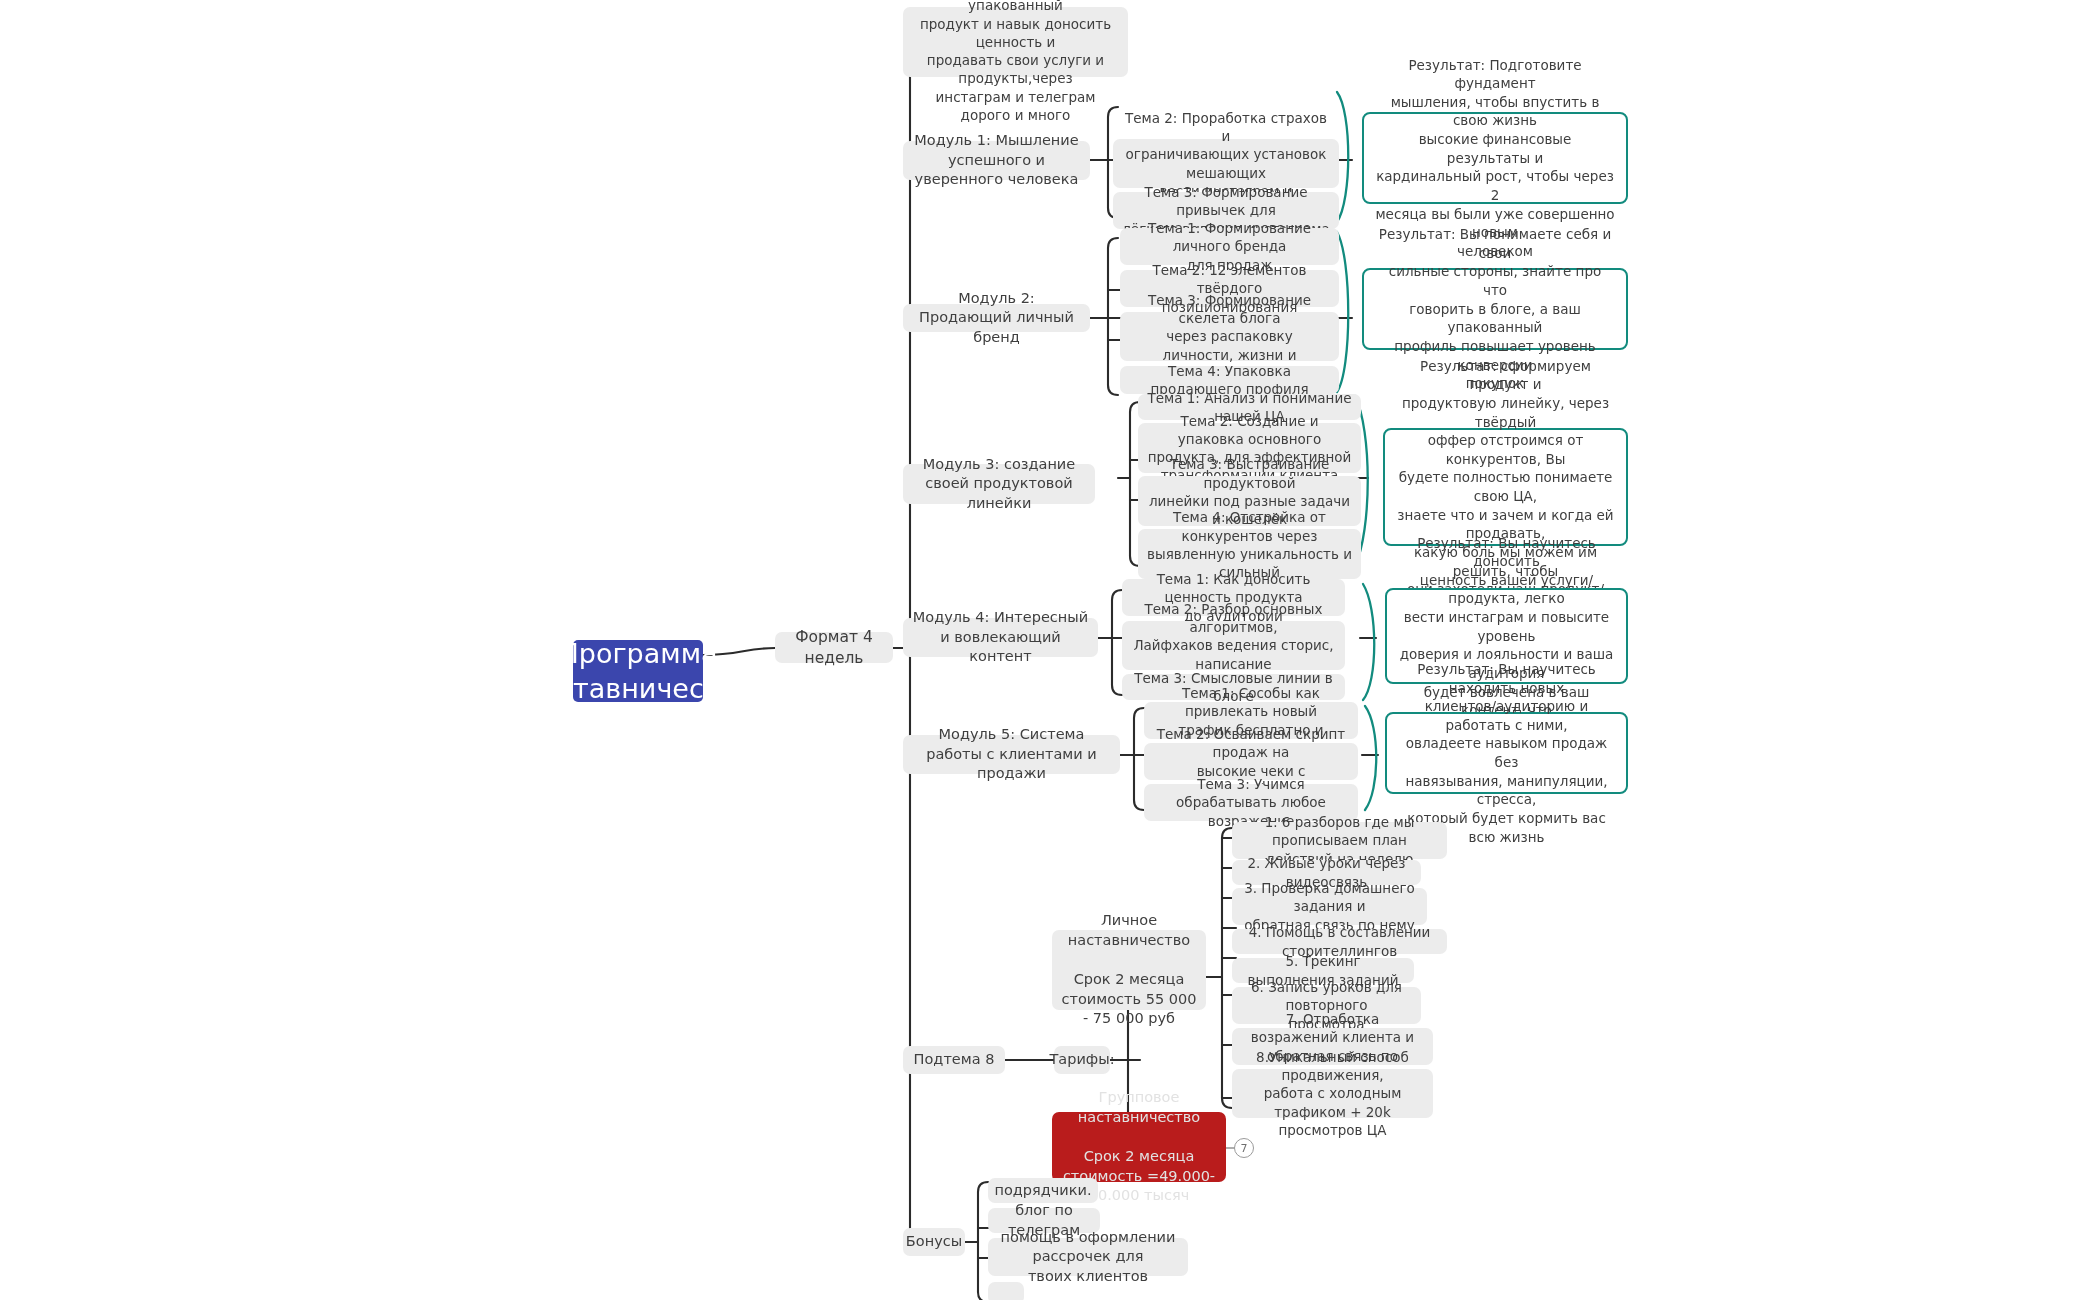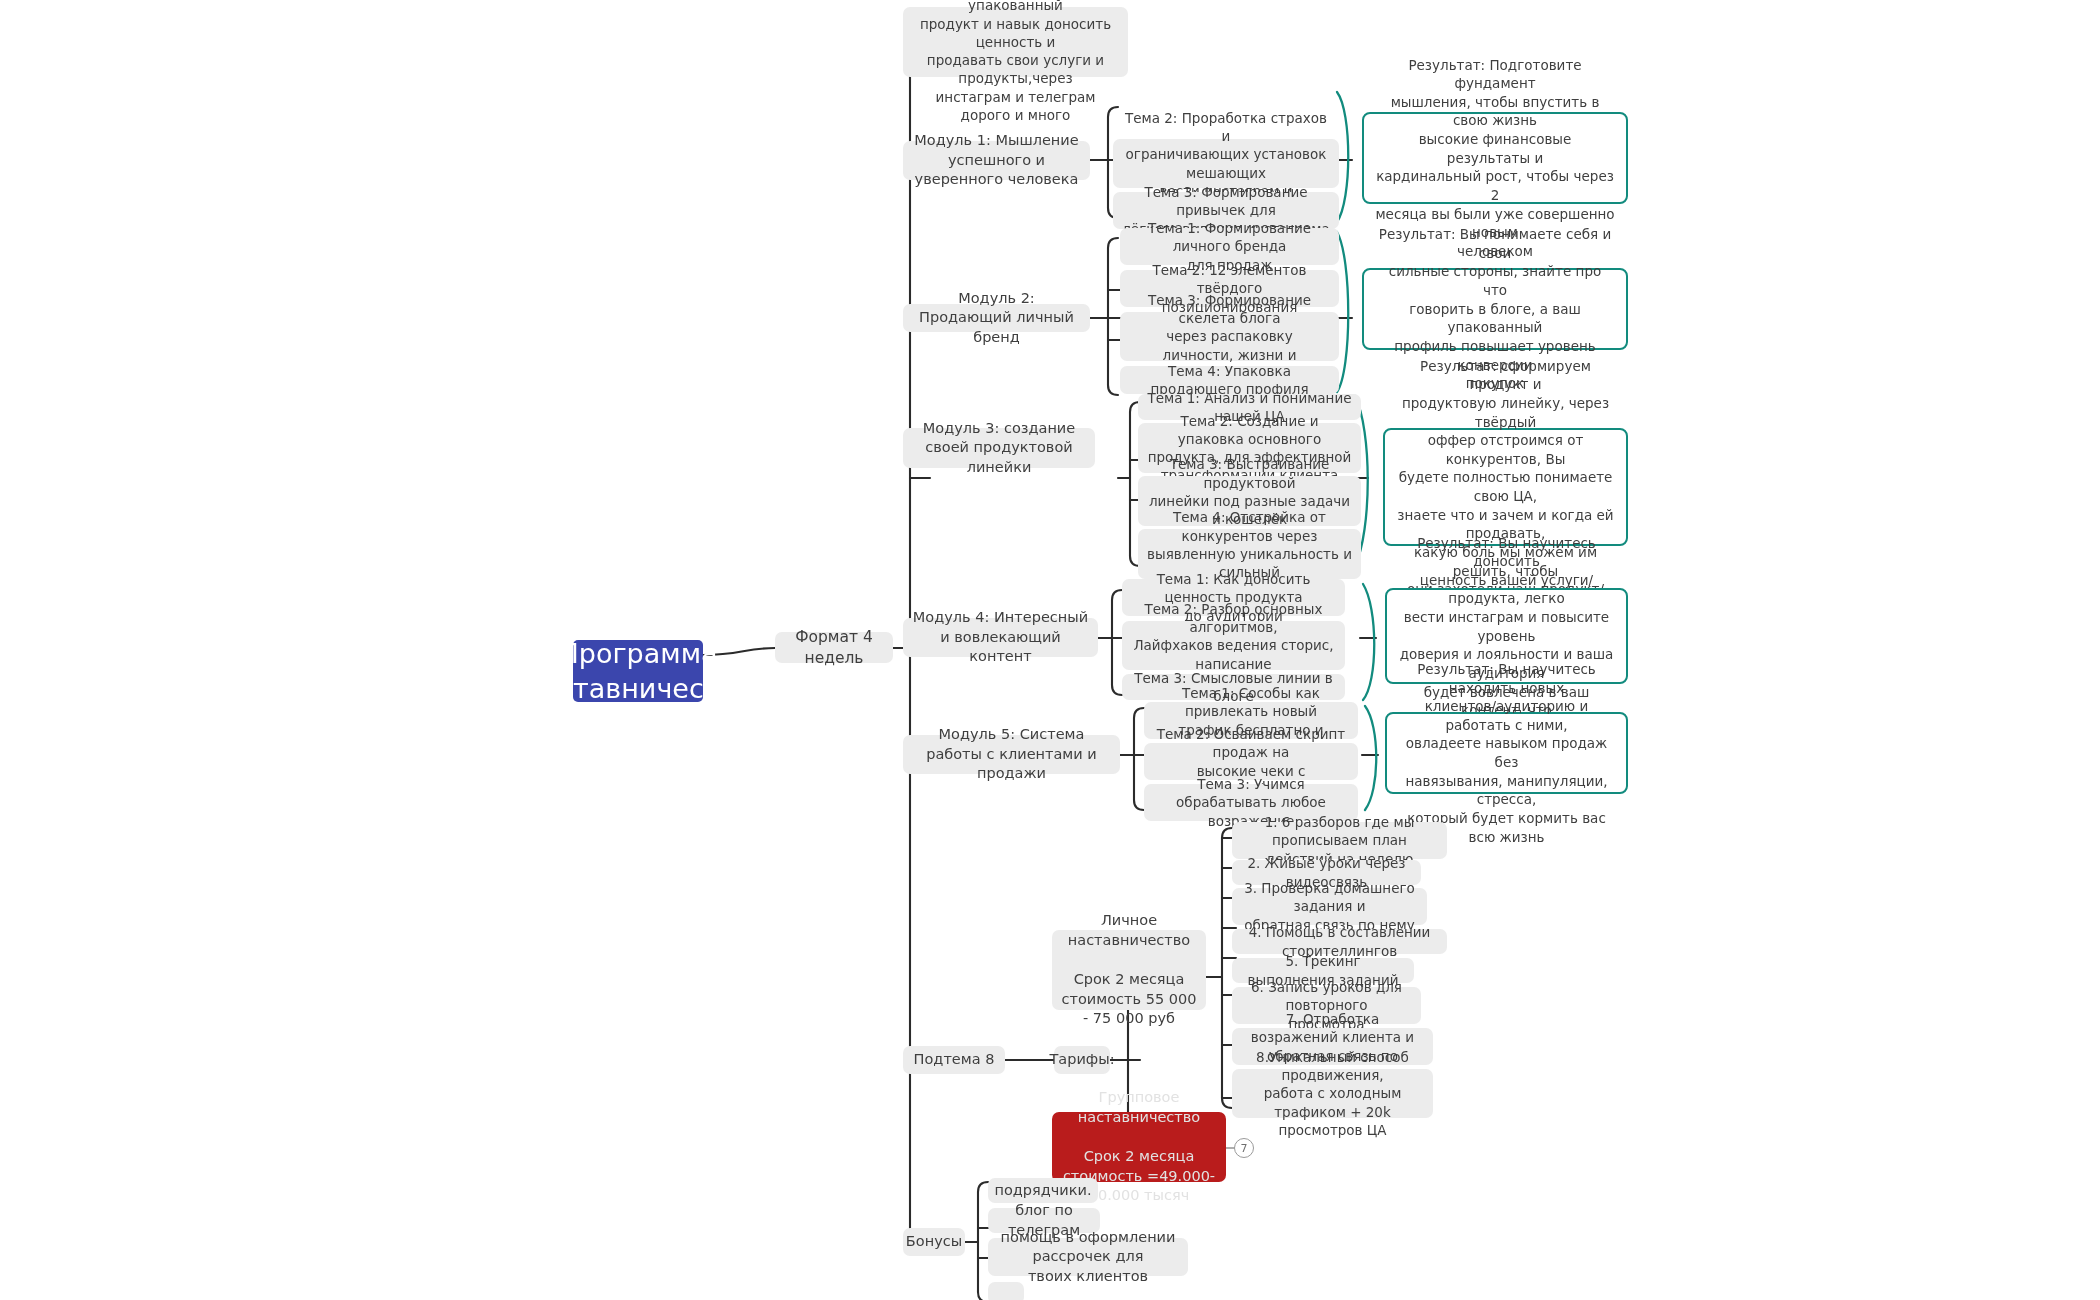--- a/index.html
+++ b/index.html
@@ -204,21 +204,21 @@
   <div class="node fs13" style="left:1120px; top:312px; width:219px; height:49px;">Тема 3: Формирование скелета блога
 через распаковку личности, жизни и
 экспертности</div>
   <div class="node fs13" style="left:1120px; top:366px; width:219px; height:28px;">Тема 4: Упаковка продающего профиля</div>
   <div class="result fs13" style="left:1362px; top:268px; width:266px; height:82px;">Результат: Вы понимаете себя и свои
 сильные стороны, знайте про что
 говорить в блоге, а ваш упакованный
 профиль повышает уровень конверсии
 покупок</div>
 
-  <div class="node fs14" style="left:903px; top:428px; width:192px; height:40px;">Модуль 3: создание своей продуктовой
+  <div class="node fs14" style="left:903px; top:464px; width:192px; height:40px;">Модуль 3: создание своей продуктовой
 линейки</div>
   <div class="node fs13" style="left:1138px; top:394px; width:223px; height:26px;">Тема 1: Анализ и понимание нашей ЦА</div>
   <div class="node fs13" style="left:1138px; top:423px; width:223px; height:50px;">Тема 2: Создание и упаковка основного
 продукта, для эффективной
 трансформации клиента</div>
   <div class="node fs13" style="left:1138px; top:476px; width:223px; height:50px;">Тема 3: Выстраивание продуктовой
 линейки под разные задачи и кошелёк
 клиента</div>
   <div class="node fs13" style="left:1138px; top:529px; width:223px; height:50px;">Тема 4: Отстройка от конкурентов через
 выявленную уникальность и сильный

